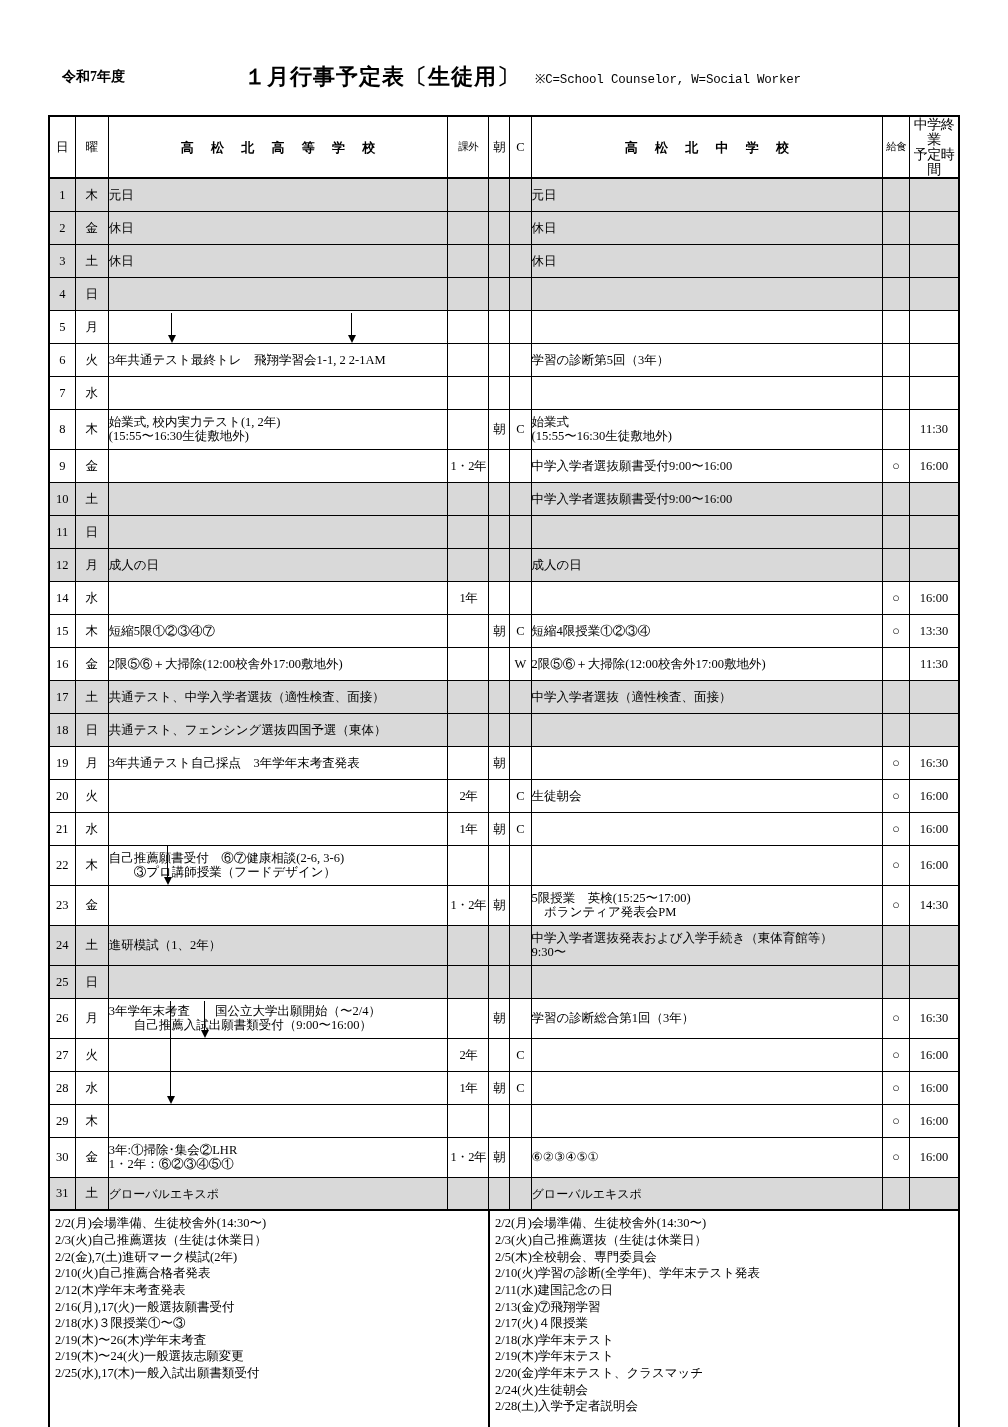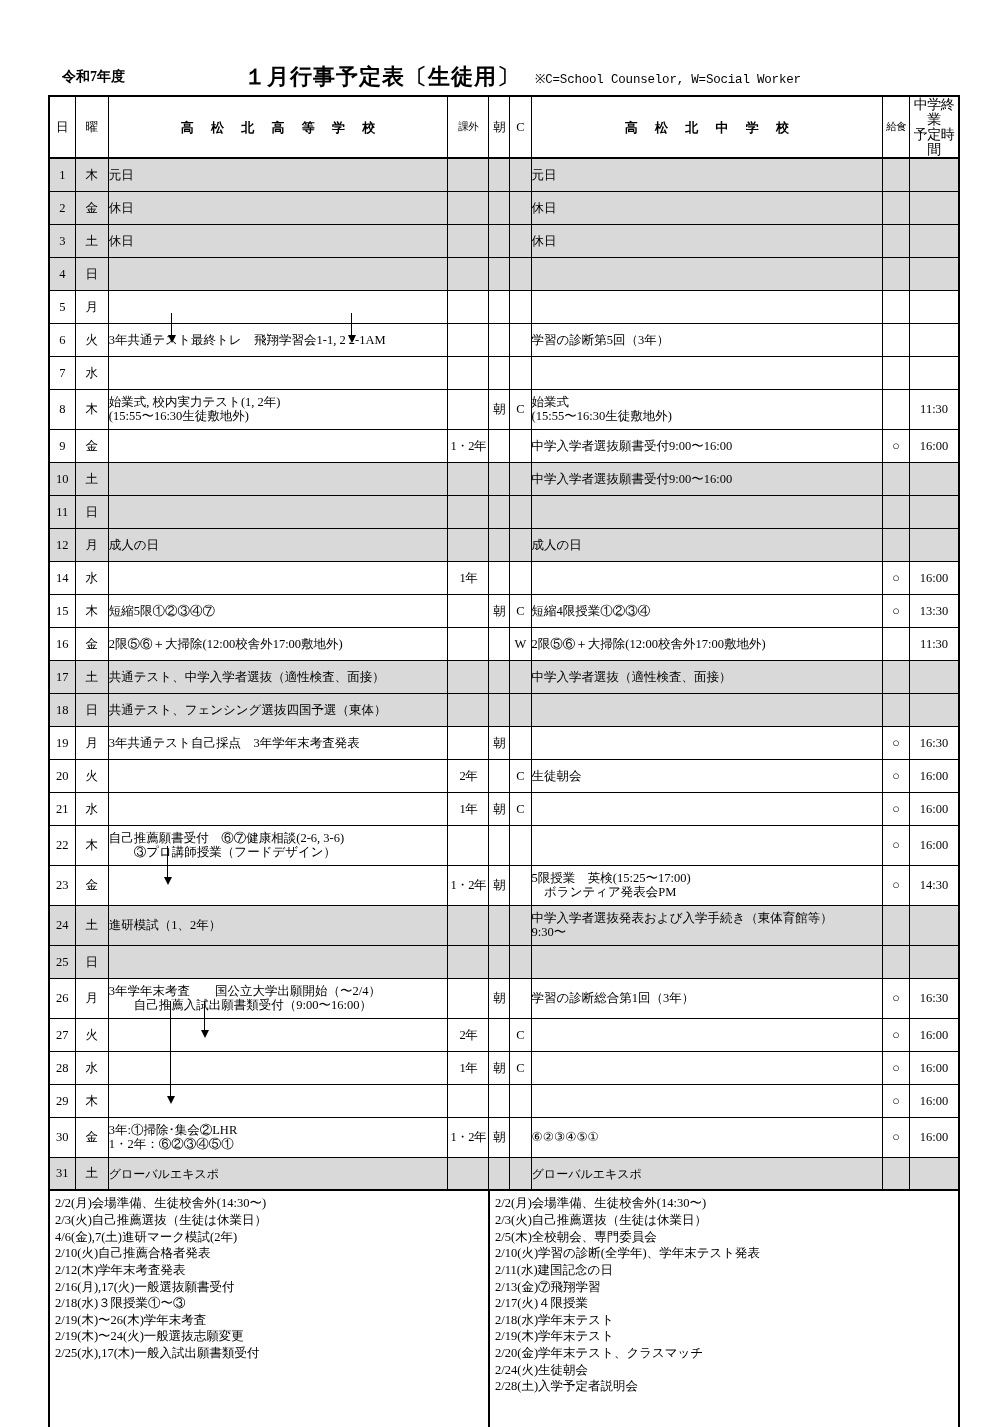--- a/index.html
+++ b/index.html
@@ -16,21 +16,21 @@
   }
   .page {
     position: absolute;
     left: 48px; top: 62px;
     width: 912px;
   }
   
   .titlebar {
     position: relative;
     height: 32px;
-    margin-bottom: 1px;
+    margin-bottom: 21px;
   }
   .year-label {
     position: absolute; left: 14px; top: 6px;
     font-size: 14px; font-weight: bold;
     letter-spacing: 0px;
   }
   .main-title {
     position: absolute; left: 196px; top: 0px;
     font-size: 22px; font-weight: bold;
     letter-spacing: 1px;
@@ -592,21 +592,21 @@
           <td class="lunch"></td>
           <td class="time"></td>
         </tr>
       </tbody>
   </table>
 
   <div class="notes">
     <div class="notes-col left" id="notes-left">
         <div class="ln">2/2(月)会場準備、生徒校舎外(14:30〜)</div>
         <div class="ln">2/3(火)自己推薦選抜（生徒は休業日）</div>
-        <div class="ln">4/6(金),7(土)進研マーク模試(2年)</div>
+        <div class="ln">2/2(金),7(土)進研マーク模試(2年)</div>
         <div class="ln">2/10(火)自己推薦合格者発表</div>
         <div class="ln">2/12(木)学年末考査発表</div>
         <div class="ln">2/16(月),17(火)一般選抜願書受付</div>
         <div class="ln">2/18(水)３限授業①〜③</div>
         <div class="ln">2/19(木)〜26(木)学年末考査</div>
         <div class="ln">2/19(木)〜24(火)一般選抜志願変更</div>
         <div class="ln">2/25(水),17(木)一般入試出願書類受付</div>
       </div>
     <div class="notes-col right" id="notes-right">
         <div class="ln">2/2(月)会場準備、生徒校舎外(14:30〜)</div>

